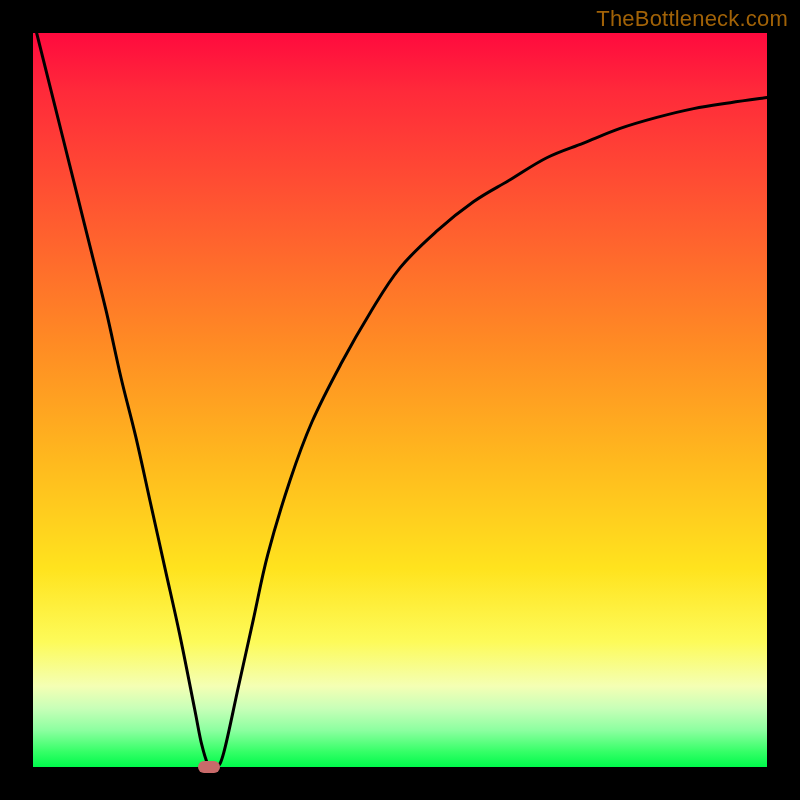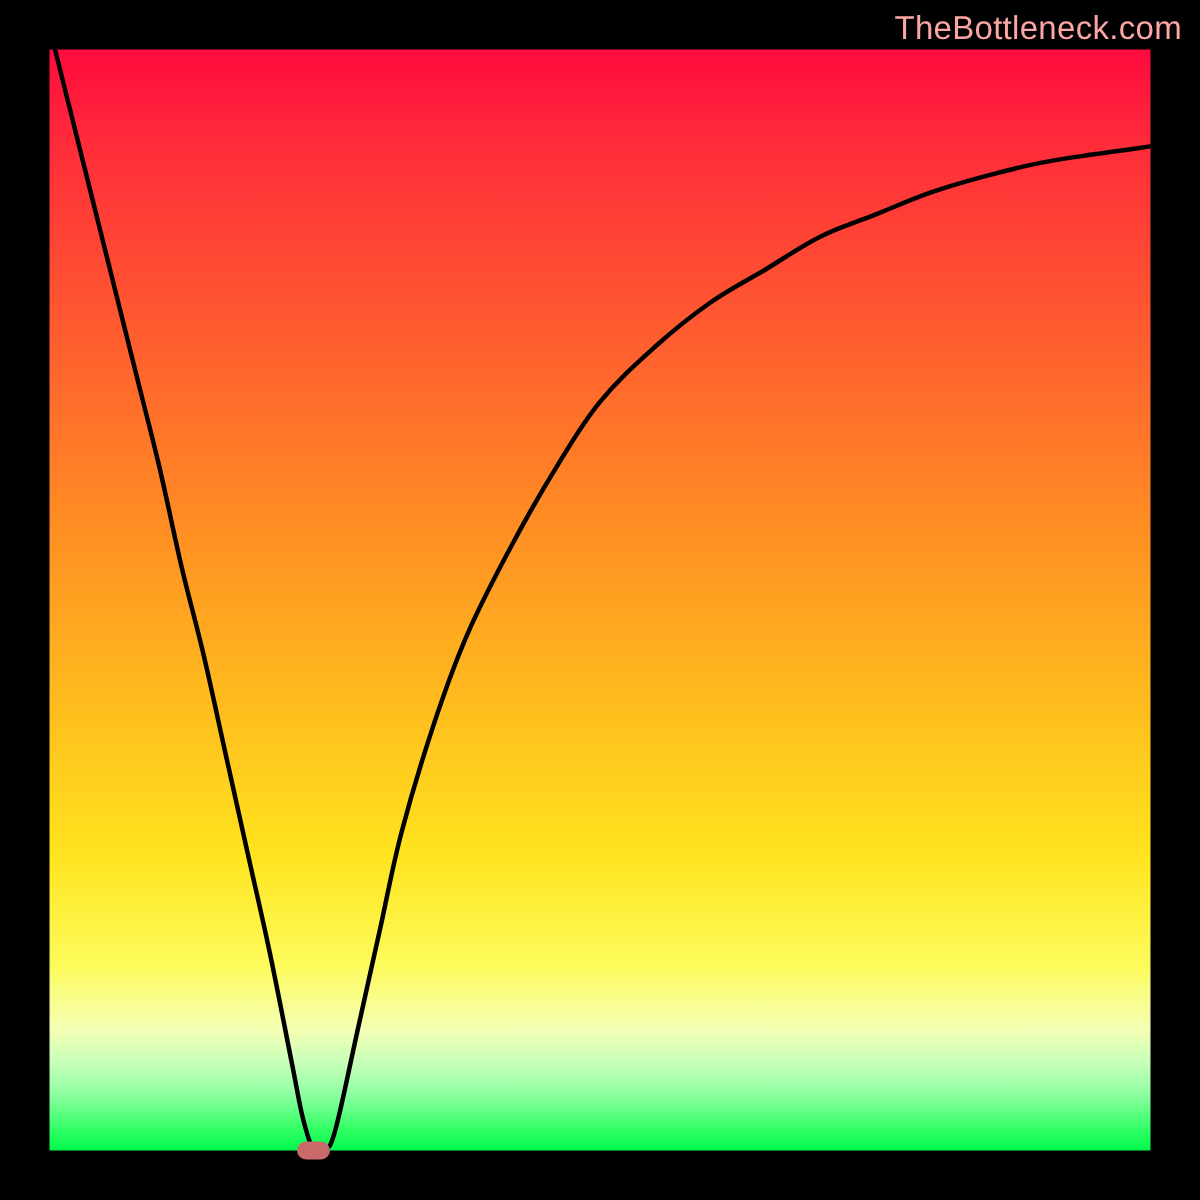--- a/index.html
+++ b/index.html
@@ -35,21 +35,21 @@
       #c8ffb8 92%,
       #8cffa0 95%,
       #33ff66 98%,
       #00fa4b 100%
     );
   }
   .watermark {
     position: absolute;
     top: 6px;
     right: 12px;
-    color: #fca5a5;
+    color: #a16207;
     font-size: 22px;
     font-weight: 500;
     letter-spacing: 0.2px;
   }
   .curve-svg {
     position: absolute;
     left: 33px;
     top: 33px;
     width: 734px;
     height: 734px;

